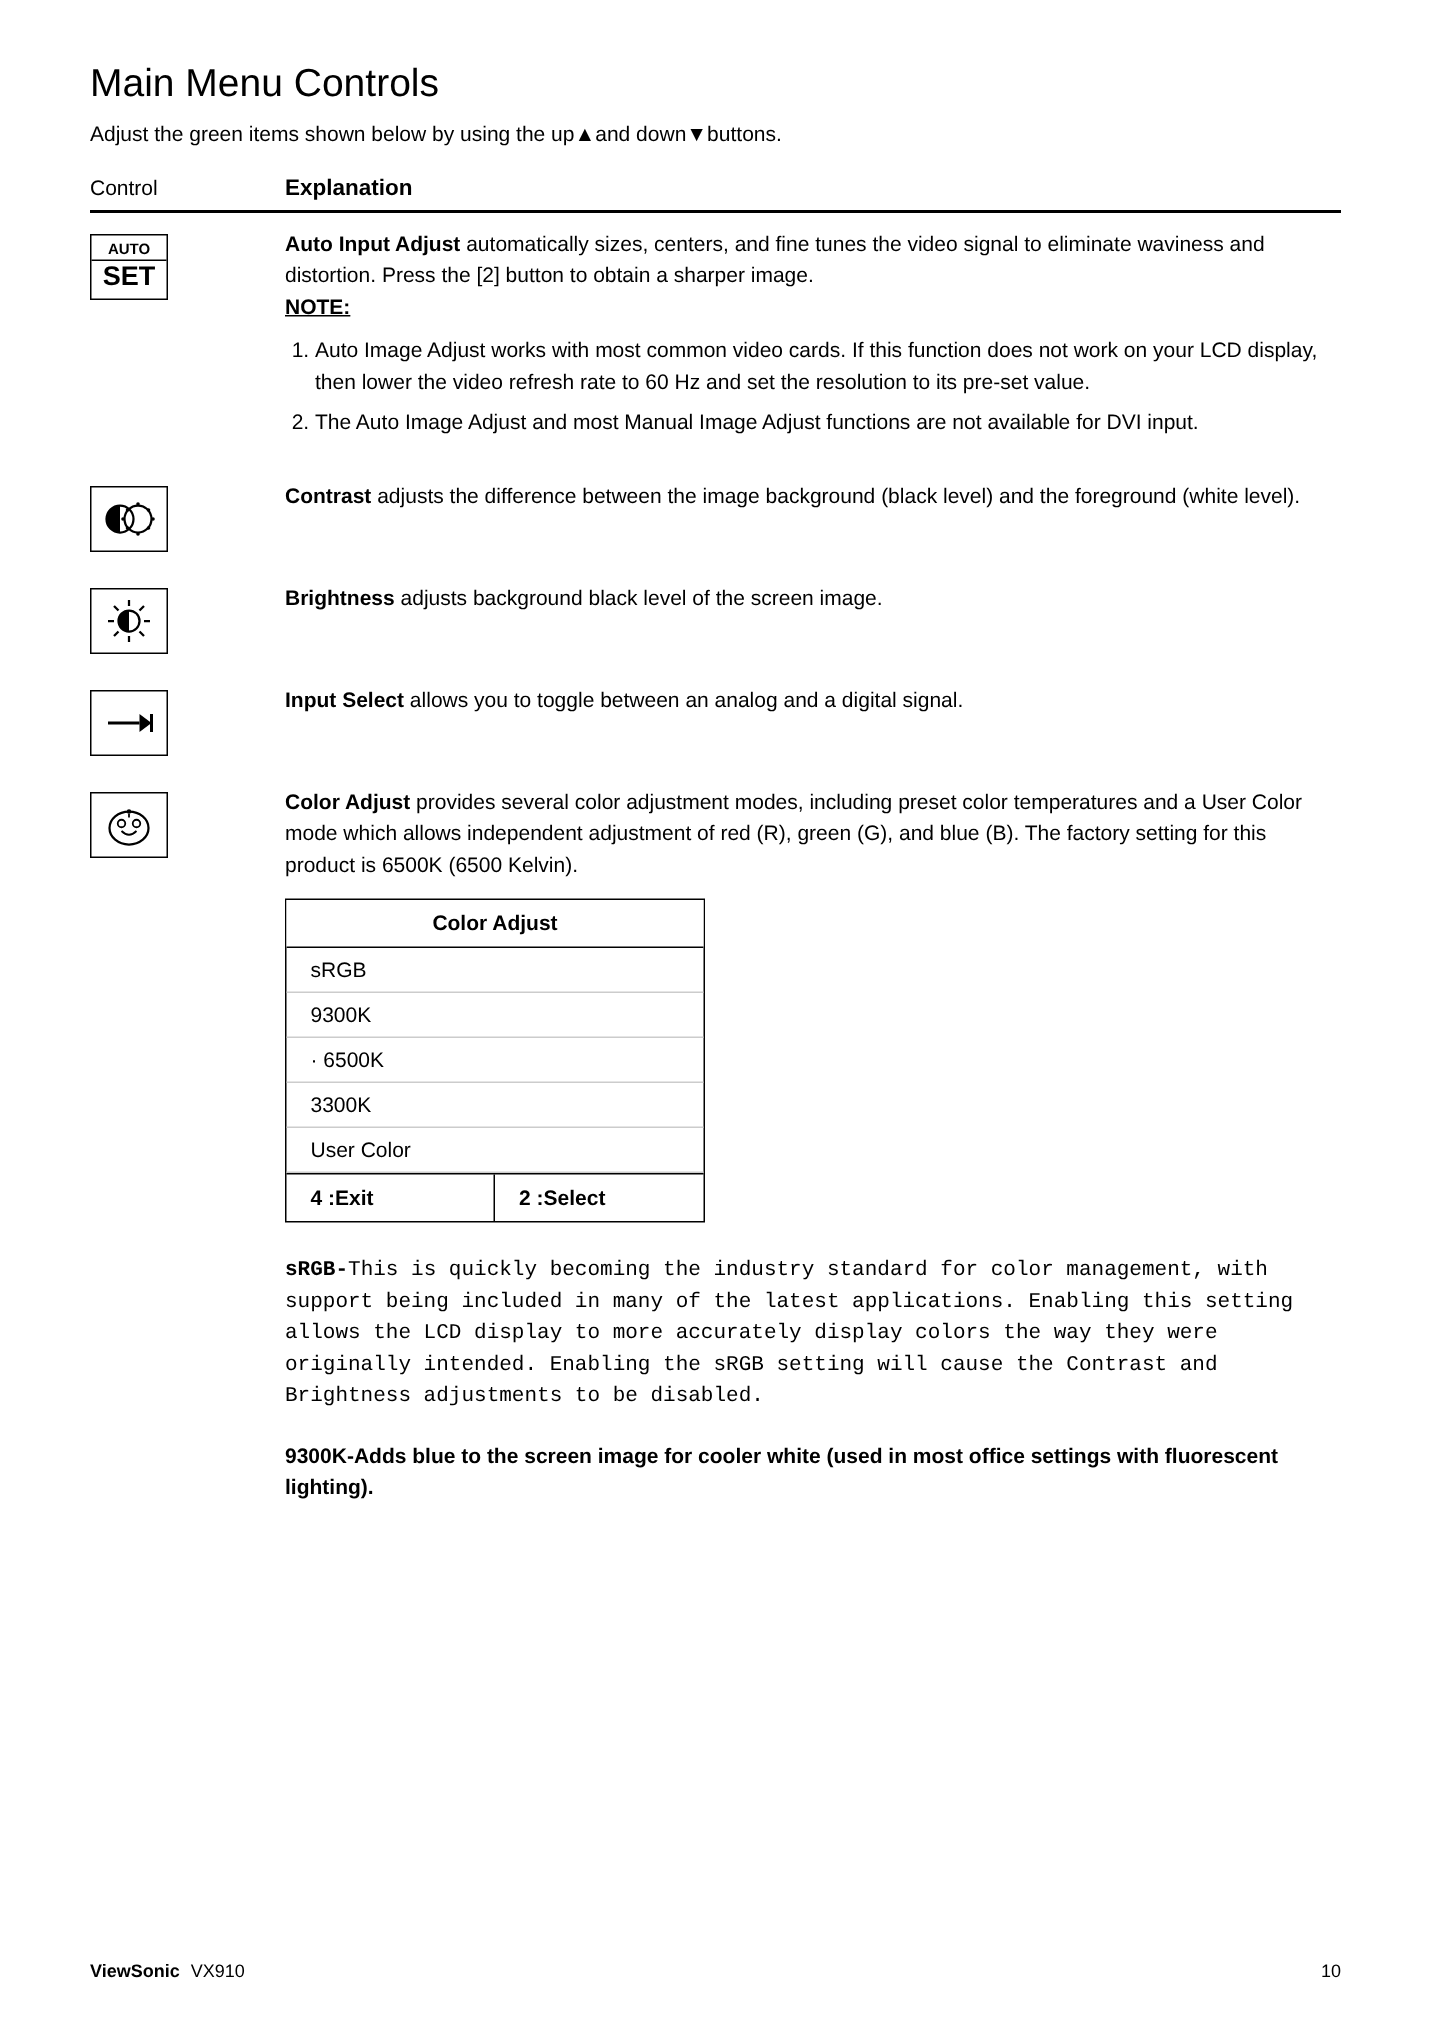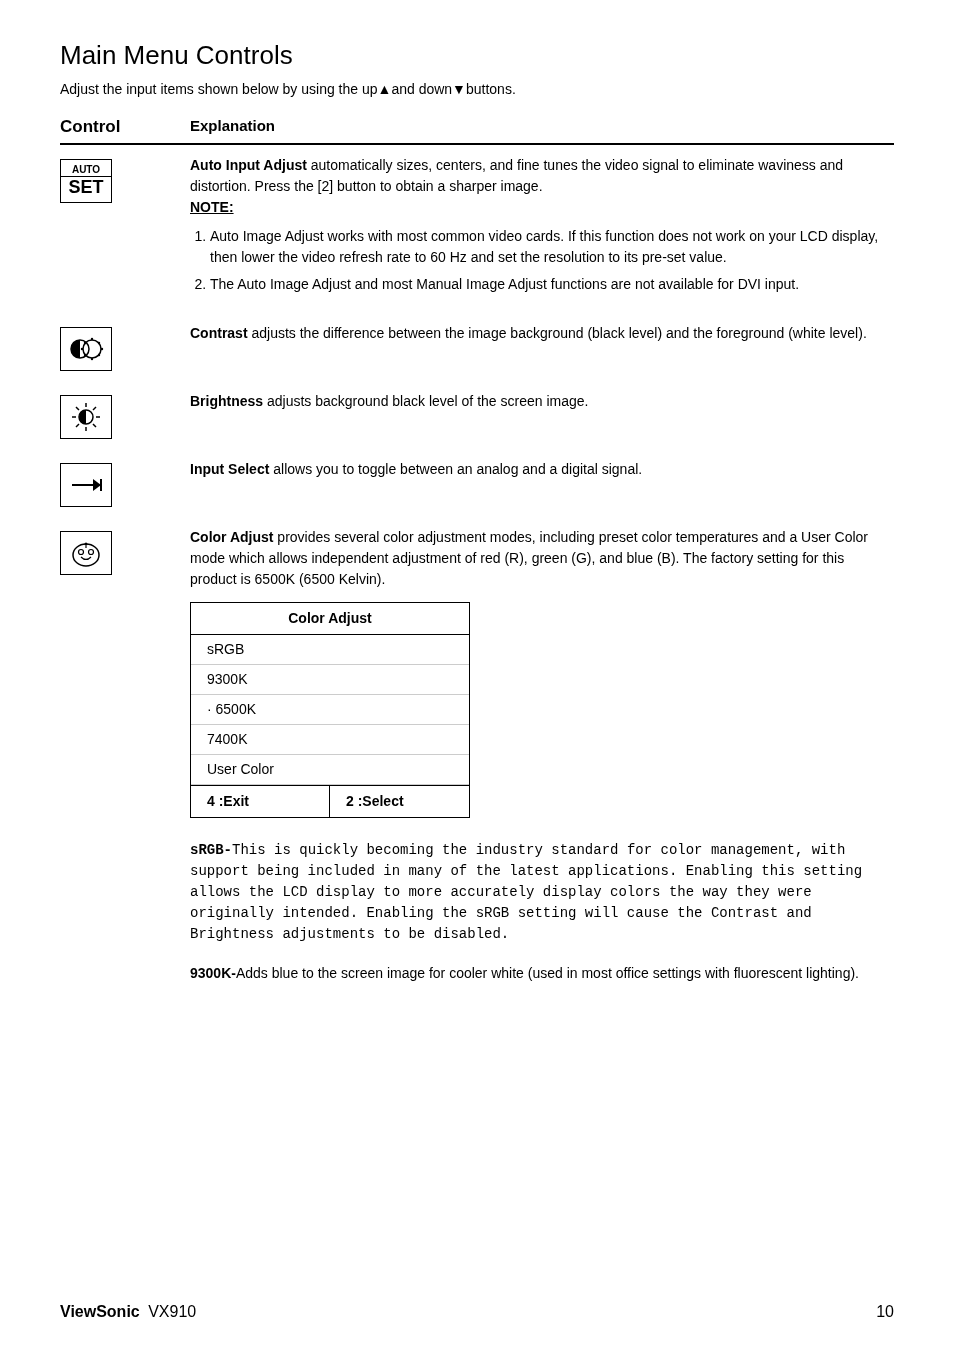--- a/index.html
+++ b/index.html
@@ -23,22 +23,22 @@
       margin-bottom: 20px;
     }
     .col-headers {
       display: grid;
       grid-template-columns: 130px 1fr;
       border-bottom: 2px solid #000;
       padding-bottom: 6px;
       margin-bottom: 10px;
     }
     .col-control {
-      font-weight: bold;
-      font-size: 17px;
+      font-weight: normal;
+      font-size: 14px;
     }
     .col-explanation {
       font-weight: bold;
       font-size: 15px;
     }
     .menu-row {
       display: grid;
       grid-template-columns: 130px 1fr;
       margin-bottom: 20px;
       align-items: start;
@@ -129,21 +129,21 @@
       font-weight: bold;
     }
     .footer {
       position: absolute;
       bottom: 30px;
       left: 60px;
       right: 60px;
       display: flex;
       justify-content: space-between;
       align-items: center;
-      font-size: 16px;
+      font-size: 12px;
     }
     .footer-brand {
       font-weight: bold;
     }
     .footer-model {
       font-weight: normal;
       margin-left: 4px;
     }
     .icon-svg-box {
       border: 1.5px solid #000;
@@ -151,21 +151,21 @@
       height: 44px;
       display: flex;
       align-items: center;
       justify-content: center;
     }
   </style>
 </head>
 <body>
 
 <h1>Main Menu Controls</h1>
-<p class="subtitle">Adjust the input items shown below by using the up▲and down▼buttons.</p>
+<p class="subtitle">Adjust the green items shown below by using the up▲and down▼buttons.</p>
 
 <div class="col-headers">
   <div class="col-control">Control</div>
   <div class="col-explanation">Explanation</div>
 </div>
 
 <div class="menu-row">
   <div class="icon-cell">
     <div class="icon-box icon-auto-set">
       <div class="line1">AUTO</div>
@@ -268,33 +268,33 @@
     </div>
   </div>
   <div class="explanation-cell">
     <p><strong>Color Adjust</strong> provides several color adjustment modes, including preset color temperatures and a User Color mode which allows independent adjustment of red (R), green (G), and blue (B). The factory setting for this product is 6500K (6500 Kelvin).</p>
 
     <div class="color-adjust-table">
       <div class="ca-header">Color Adjust</div>
       <div class="ca-row">sRGB</div>
       <div class="ca-row">9300K</div>
       <div class="ca-row">· 6500K</div>
-      <div class="ca-row">7400K</div>
+      <div class="ca-row">3300K</div>
       <div class="ca-row">User Color</div>
       <div class="ca-footer">
         <div class="ca-exit">4 :Exit</div>
         <div class="ca-select">2 :Select</div>
       </div>
     </div>
 
     <p style="margin-top:22px;font-family:Liberation Mono, monospace;">
       <strong>sRGB-</strong>This is quickly becoming the industry standard for color management, with support being included in many of the latest applications. Enabling this setting allows the LCD display to more accurately display colors the way they were originally intended. Enabling the sRGB setting will cause the Contrast and Brightness adjustments to be disabled.
     </p>
 
-    <p style="margin-top:18px;">
+    <p style="margin-top:18px;font-weight:bold;">
       <strong>9300K-</strong>Adds blue to the screen image for cooler white (used in most office settings with fluorescent lighting).
     </p>
   </div>
 </div>
 
 <div class="footer">
   <div>
     <span class="footer-brand">ViewSonic</span>
     <span class="footer-model">VX910</span>
   </div>

